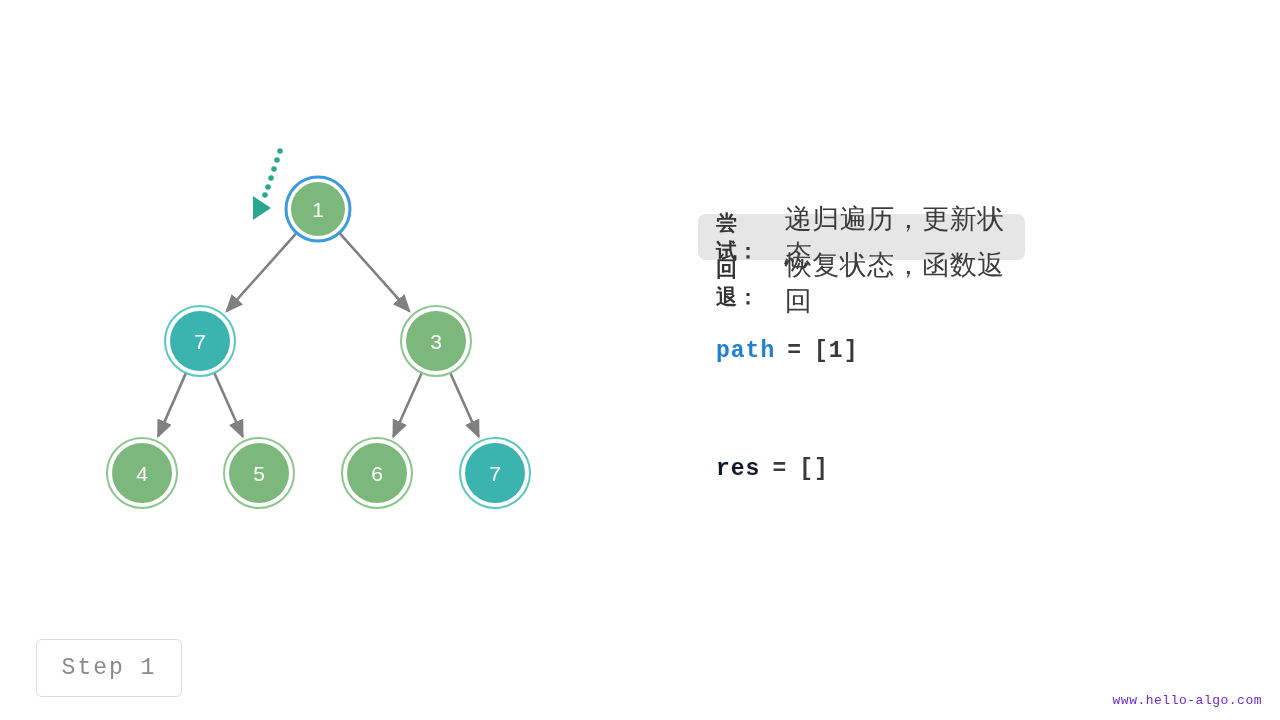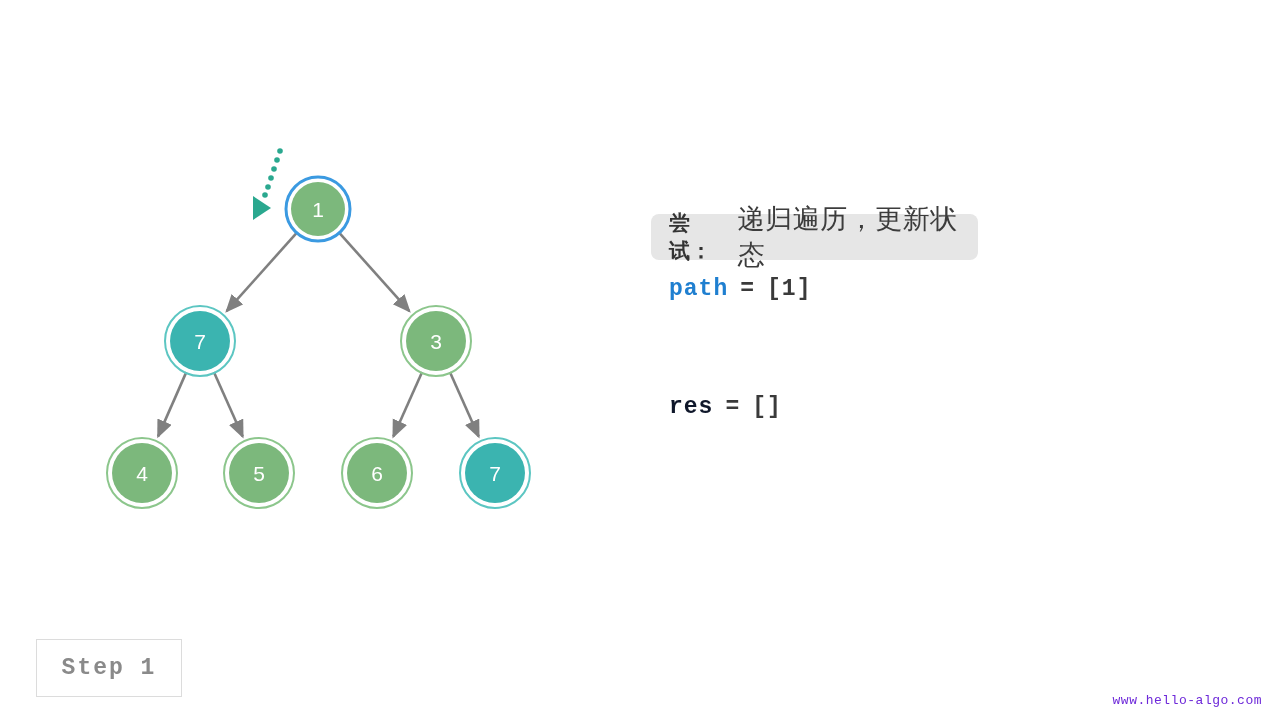--- a/index.html
+++ b/index.html
@@ -26,21 +26,21 @@
   }
   .node-label {
     font-family: "Liberation Sans", sans-serif;
     font-size: 21px;
     fill: #ffffff;
   }
 
   
   #info-panel {
     position: absolute;
-    left: 651px;
+    left: 698px;
     top: 214px;
     width: 520px;
   }
   .note-row {
     height: 46px;
     display: flex;
     align-items: center;
     padding-left: 18px;
     box-sizing: border-box;
     border-radius: 8px;
@@ -66,46 +66,46 @@
   }
 
   .code-line {
     font-family: "Liberation Mono", monospace;
     font-size: 23px;
     font-weight: bold;
     color: #3a3a3a;
     letter-spacing: 1px;
     height: 58px;
     display: flex;
-    align-items: center;
+    align-items: flex-end;
     padding-left: 18px;
     box-sizing: border-box;
   }
   .code-line.gap-after { margin-bottom: 60px; }
   .var-path { color: #1f7fd0; }
   .var-res  { color: #0f172a; }
   .code-op  { color: #3a3a3a; margin: 0 12px; }
   .code-val { color: #3a3a3a; }
 
   
   #step-badge {
     position: absolute;
     left: 36px;
     top: 639px;
     width: 144px;
     height: 56px;
     border: 1px solid #dcdcdc;
-    border-radius: 0;
+    border-radius: 6px;
     background: #ffffff;
     display: flex;
     align-items: center;
     justify-content: center;
     font-family: "Liberation Mono", monospace;
     font-size: 23px;
-    font-weight: bold;
+    font-weight: normal;
     letter-spacing: 2px;
     color: #8a8a8a;
   }
 
   
   #watermark {
     position: absolute;
     right: 18px;
     bottom: 12px;
     font-family: "Liberation Mono", monospace;
@@ -179,20 +179,24 @@
         <circle cx="265" cy="195" r="2.8" fill="#2aa88f"></circle>
         <path d="M253,196 L271,208 L253,220 Z" fill="#2aa88f"></path>
       </g>
   </svg>
 
   <div id="info-panel">
     <div class="note-row highlight">
       <span class="note-key">尝试：</span>
       <span class="note-val">递归遍历，更新状态</span>
     </div>
+    <div class="note-row">
+      <span class="note-key">回退：</span>
+      <span class="note-val">恢复状态，函数返回</span>
+    </div>
 
     <div class="code-line gap-after">
       <span class="var-path">path</span>
       <span class="code-op">=</span>
       <span class="code-val">[1]</span>
     </div>
 
     <div class="code-line">
       <span class="var-res">res</span>
       <span class="code-op">=</span>

